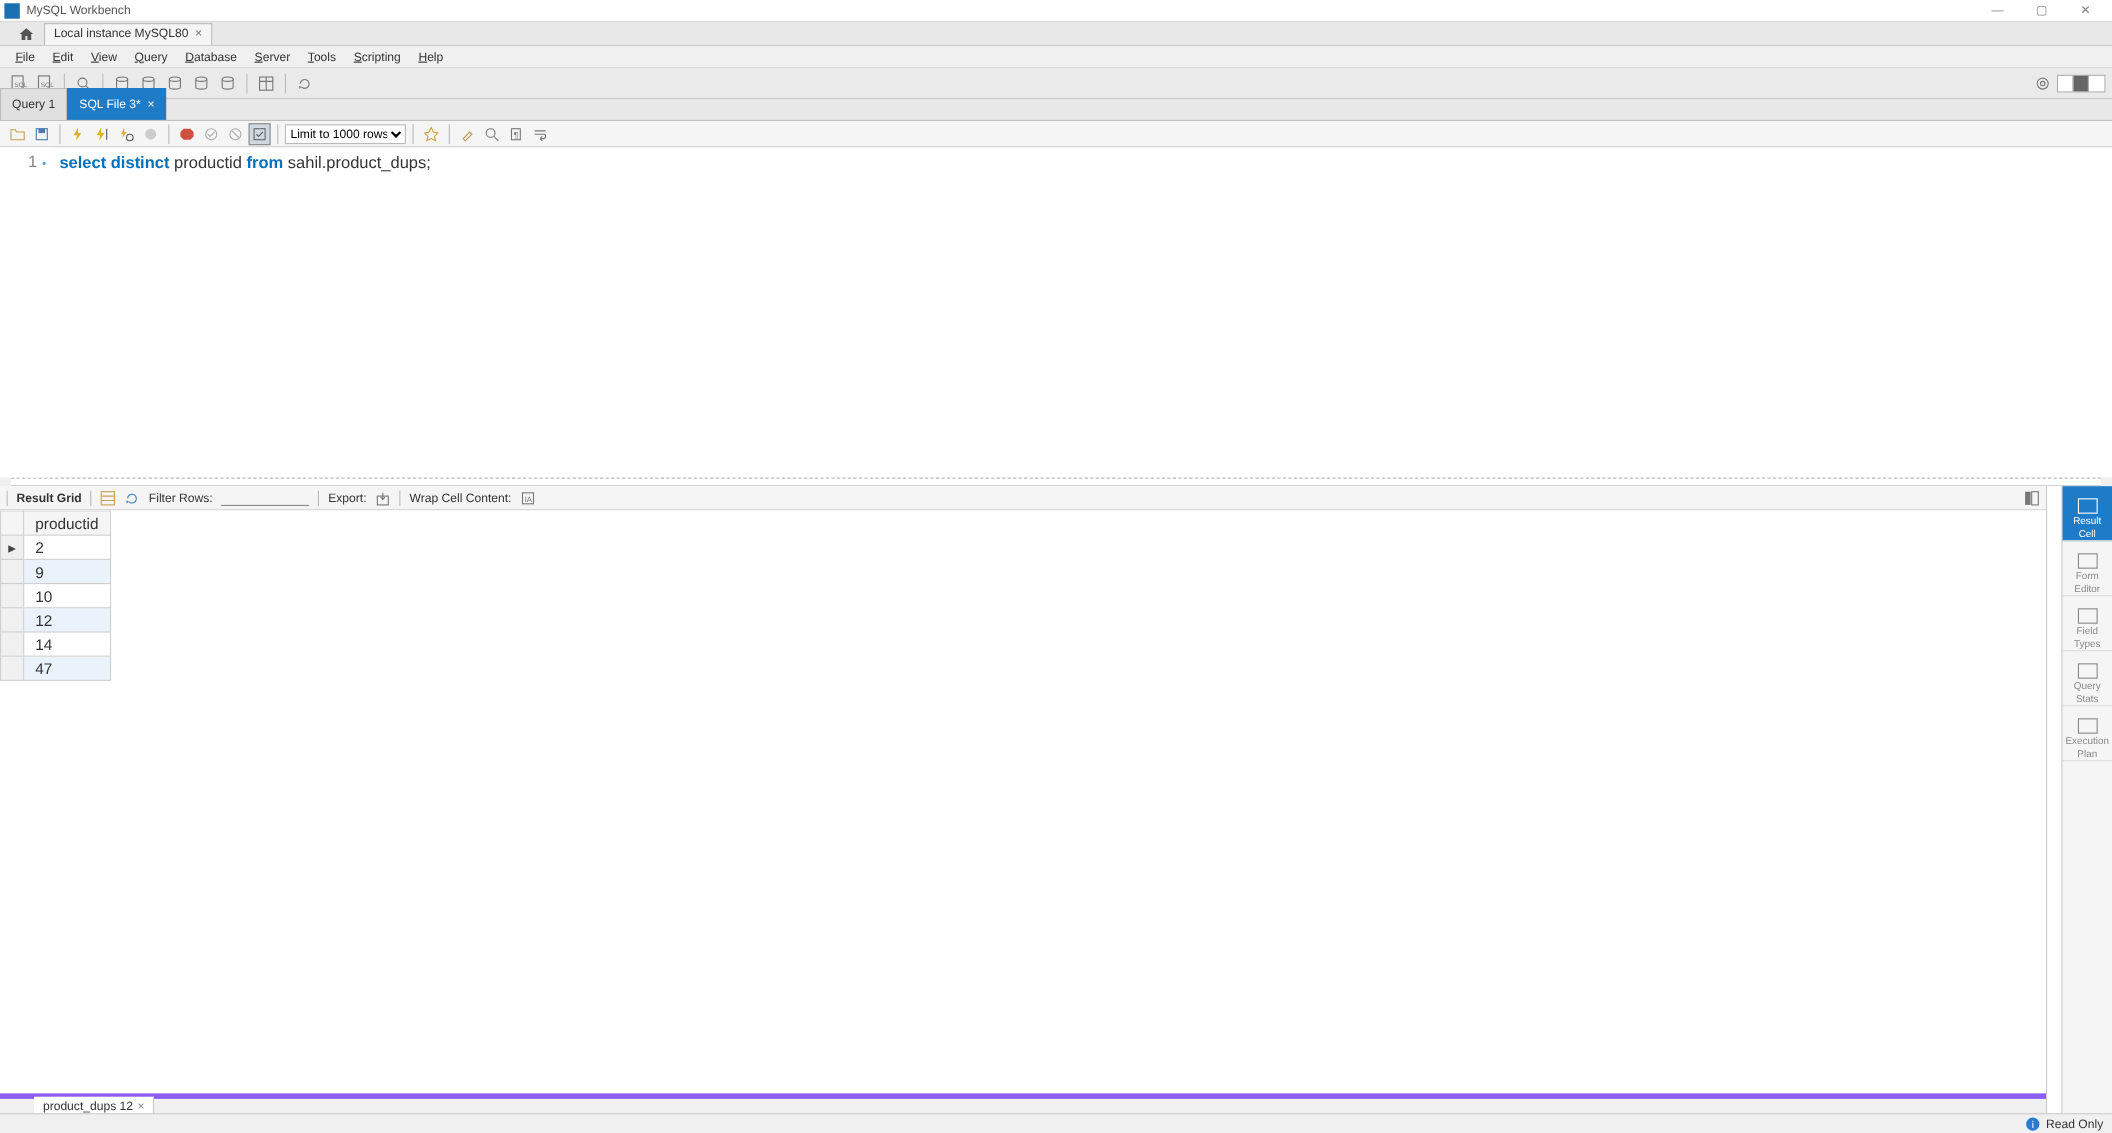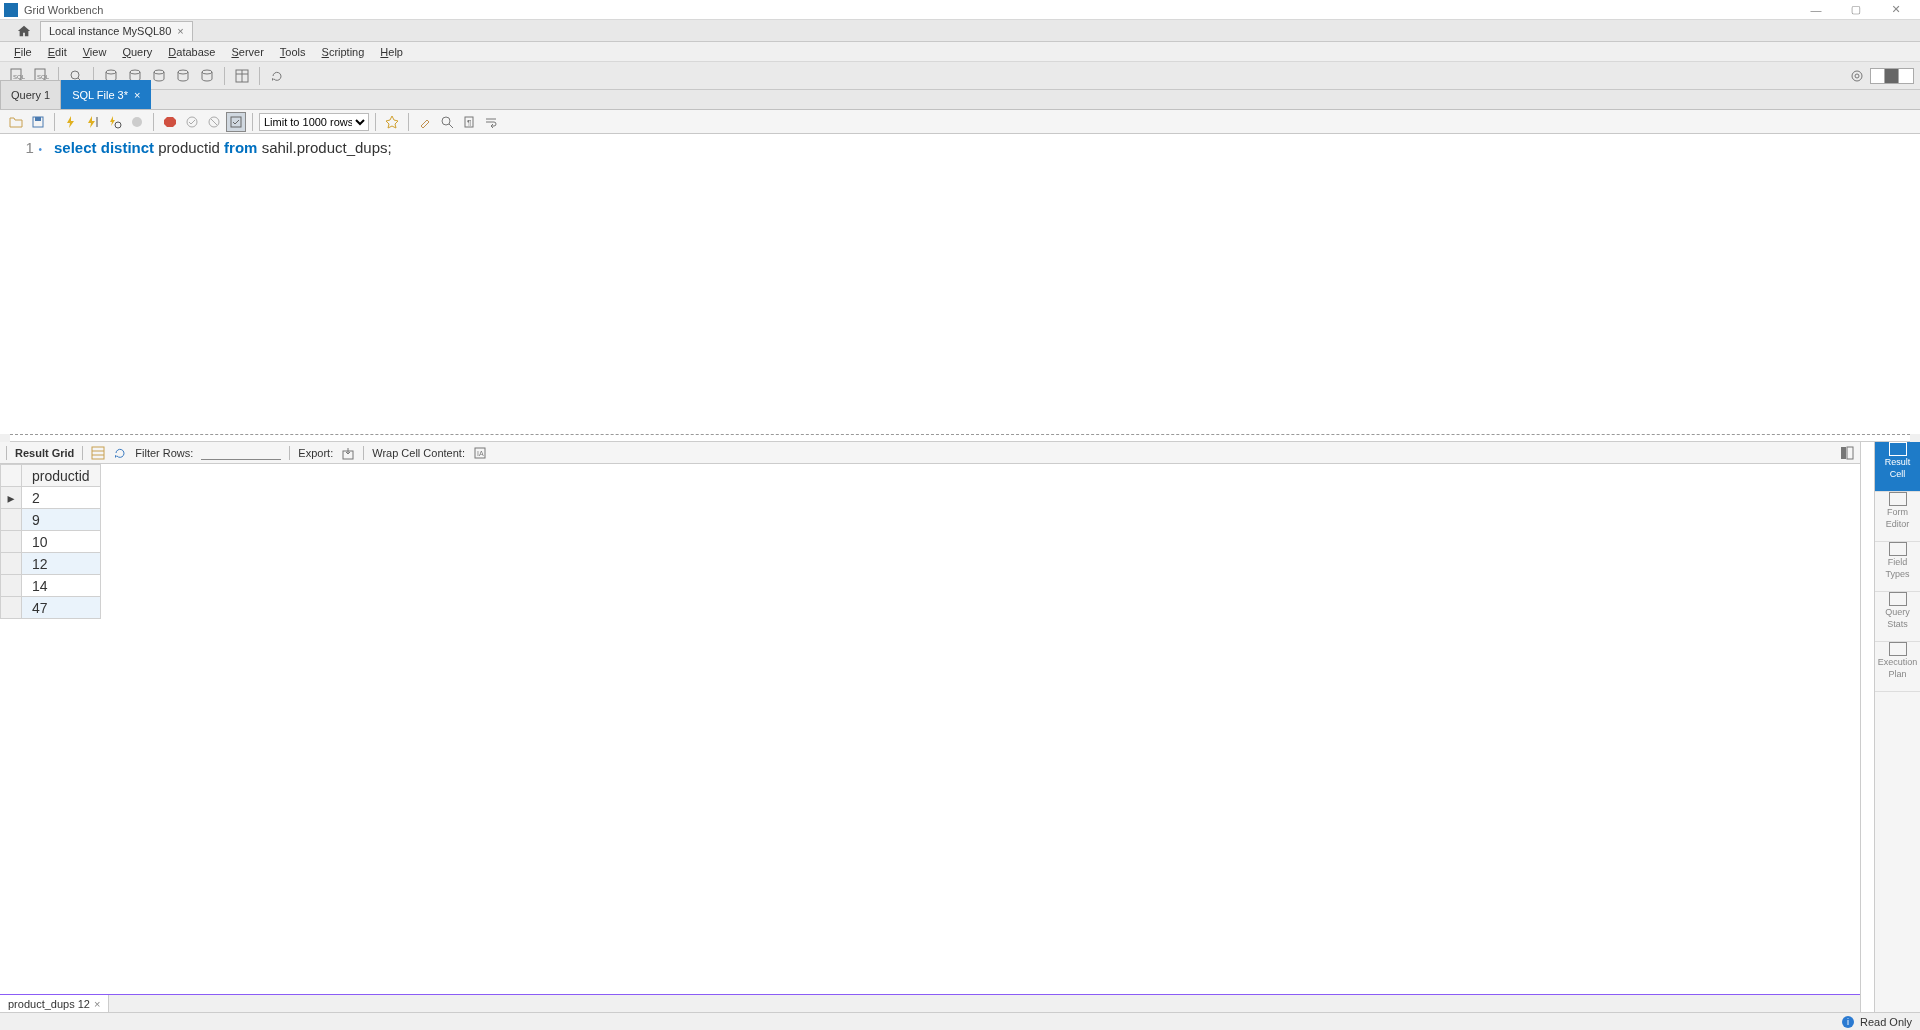--- a/index.html
+++ b/index.html
@@ -62,42 +62,42 @@
 .results-toolbar .sep { width: 1px; height: 14px; background: #bbb; }
 .results-toolbar .label { font-weight: bold; }
 .results-toolbar input { height: 14px; width: 80px; border: none; border-bottom: 1px solid #888; background: transparent; font-size: 11px; }
 .grid-area { flex: 1; overflow: auto; background: #fff; }
 table.result-grid { border-collapse: collapse; font-size: 14px; }
 table.result-grid th, table.result-grid td { border: 1px solid #d0d0d0; padding: 2px 10px; text-align: left; height: 22px; }
 table.result-grid th { background: #f5f5f5; font-weight: normal; color: #333; }
 table.result-grid td.rowsel { width: 18px; background: #f0f0f0; padding: 0; text-align: center; color: #444; }
 table.result-grid tr.alt td.val { background: #eaf3fb; }
 table.result-grid td.val { min-width: 70px; }
-.result-tabs { height: 18px; background: #f0f0f0; border-top: 1px solid #8b5cf6; display: flex; align-items: center; font-size: 11px; }
+.result-tabs { height: 18px; background: #f0f0f0; border-top: 5px solid #8b5cf6; display: flex; align-items: center; font-size: 11px; padding-left: 31px; }
 .result-tab { padding: 0 8px; height: 17px; display: flex; align-items: center; border-right: 1px solid #ccc; gap: 4px; background: #fff; cursor: pointer; }
 .result-tab .close-x { color: #888; cursor: pointer; }
 
 .results-side { width: 46px; background: #f5f5f5; display: flex; flex-direction: column; border-left: 1px solid #ccc; }
-.side-tab { height: 50px; display: flex; flex-direction: column; align-items: center; justify-content: flex-start; font-size: 9px; color: #888; border-bottom: 1px solid #ddd; cursor: pointer; text-align: center; line-height: 1.1; gap: 2px; }
+.side-tab { height: 50px; display: flex; flex-direction: column; align-items: center; justify-content: flex-end; font-size: 9px; color: #888; border-bottom: 1px solid #ddd; cursor: pointer; text-align: center; line-height: 1.1; gap: 2px; }
 .side-tab.active { background: #1e7bc8; color: #fff; }
 .side-tab .ico { width: 18px; height: 14px; border: 1px solid currentColor; }
 
 
 .statusbar { height: 18px; background: #f0f0f0; border-top: 1px solid #ccc; display: flex; align-items: center; justify-content: flex-end; padding: 0 8px; font-size: 11px; gap: 6px; color: #333; }
 .statusbar .info-ico { width: 12px; height: 12px; border-radius: 50%; background: #2a7ad1; color: #fff; display: inline-flex; align-items: center; justify-content: center; font-size: 9px; }
 
 
 svg { display: block; }
 </style>
 </head>
 <body>
 
 <div class="titlebar">
   <span class="app-icon"></span>
-  <span class="title">Grid Workbench</span>
+  <span class="title">MySQL Workbench</span>
   <div class="win-controls">
     <span>—</span>
     <span>▢</span>
     <span>✕</span>
   </div>
 </div>
 
 <div class="conn-tabs">
   <div class="home-btn">
     <svg width="14" height="14" viewBox="0 0 16 16">

